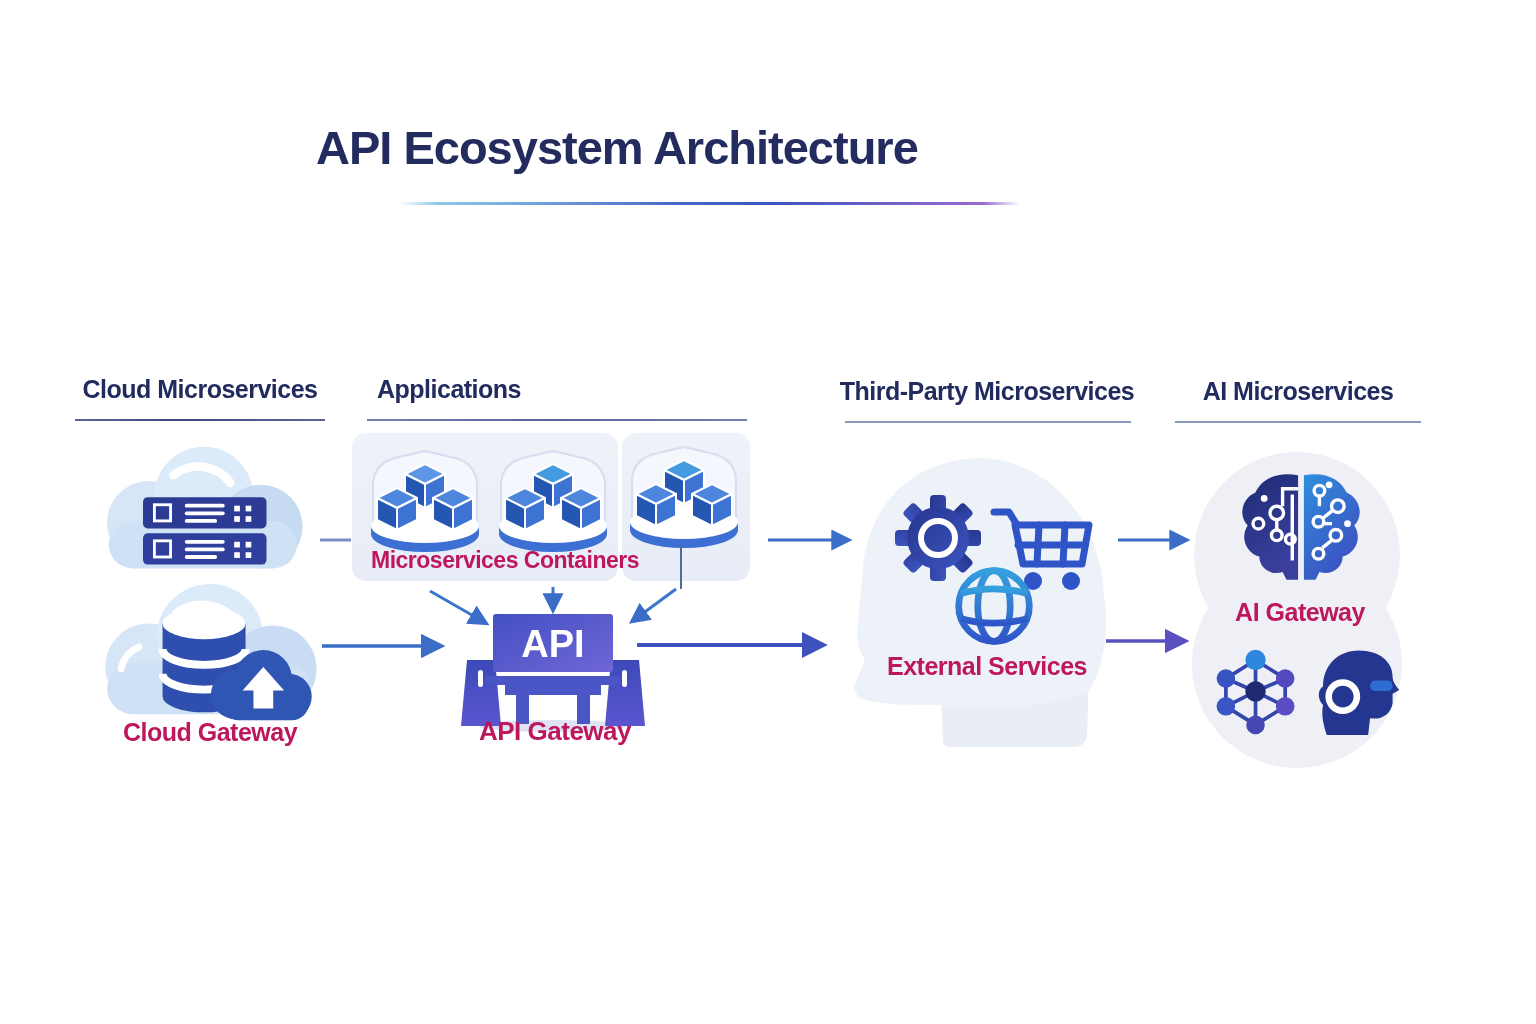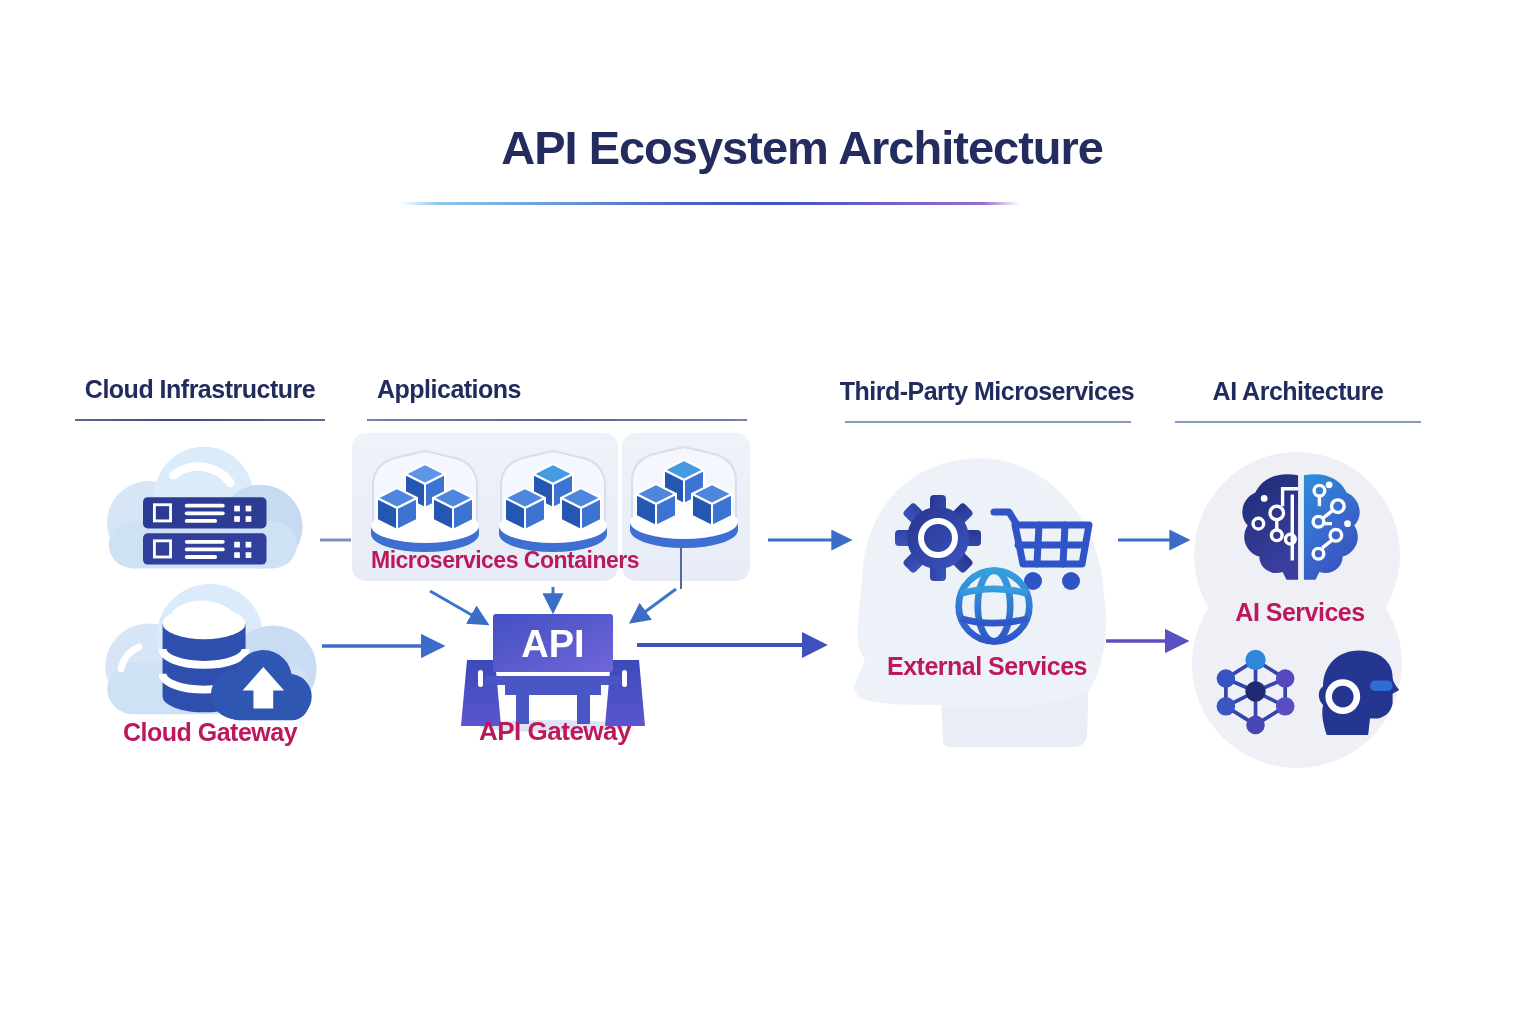--- a/index.html
+++ b/index.html
@@ -1,49 +1,49 @@
 <!DOCTYPE html>
 <html><head>
 <meta charset="utf-8">
 <style>
   html,body{margin:0;padding:0;background:#fff;}
   #stage{position:relative;width:1536px;height:1024px;background:#ffffff;overflow:hidden;
          font-family:"Liberation Sans",sans-serif;}
   .abs{position:absolute;}
-  .title{width:800px;left:303px;top:120px;text-align:right;font-size:47px;font-weight:bold;
+  .title{width:800px;left:316px;top:120px;text-align:left;font-size:47px;font-weight:bold;
          color:#232b5f;letter-spacing:-1px;}
   .title-divider{left:400px;top:202px;width:620px;height:3px;border-radius:2px;
          background:linear-gradient(90deg,rgba(142,201,234,0) 0%,#8ec9ea 6%,#4a66c8 45%,#3d55c0 60%,#9a6ad0 94%,rgba(154,106,208,0) 100%);}
   .col-header{font-size:25px;font-weight:bold;color:#222b5e;letter-spacing:-0.5px;}
   .hr1{height:2px;background:linear-gradient(90deg,#5a6793,#3a4a80 40%,#5a6793);}
   .hr2{height:2px;background:linear-gradient(90deg,#7484ad,#55639a 50%,#7484ad);}
   .hr3{height:1.5px;background:#8a99c0;}
   .node-label{font-weight:bold;color:#be185d;text-align:center;letter-spacing:-0.5px;}
   .card{background:linear-gradient(180deg,#eef2f9 0%,#e7ecf6 100%);border-radius:14px;}
   .circle{background:#eef0f6;border-radius:50%;}
   svg{display:block;}
 </style>
 </head>
 <body>
 
 <div id="stage">
 
   <div class="abs title">API Ecosystem Architecture</div>
   <div class="abs title-divider"></div>
 
-  <div class="abs col-header" style="left:60px;top:375px;width:280px;text-align:center;">Cloud Infrastructure</div>
+  <div class="abs col-header" style="left:60px;top:375px;width:280px;text-align:center;">Cloud Microservices</div>
   <div class="abs hr1" style="left:75px;top:419px;width:250px;"></div>
 
   <div class="abs col-header" style="left:377px;top:375px;width:300px;text-align:left;">Applications</div>
   <div class="abs hr2" style="left:367px;top:419px;width:380px;"></div>
 
   <div class="abs col-header" style="left:837px;top:377px;width:300px;text-align:center;">Third-Party Microservices</div>
   <div class="abs hr3" style="left:845px;top:421px;width:286px;"></div>
 
-  <div class="abs col-header" style="left:1148px;top:377px;width:300px;text-align:center;">AI Architecture</div>
+  <div class="abs col-header" style="left:1148px;top:377px;width:300px;text-align:center;">AI Microservices</div>
   <div class="abs hr3" style="left:1175px;top:421px;width:246px;"></div>
 
   <div class="abs card" style="left:352px;top:433px;width:266px;height:148px;"></div>
   <div class="abs card" style="left:622px;top:433px;width:128px;height:148px;"></div>
   <div class="abs circle" style="left:1194px;top:452px;width:206px;height:206px;"></div>
   <div class="abs circle" style="left:1192px;top:560px;width:210px;height:208px;"></div>
 
   <svg class="abs" style="left:848px;top:455px;" width="265" height="335" viewBox="0 0 265 335">
     <path d="M118 4 C58 10 20 56 15 112 L10 168 C8 184 11 196 17 205 L5 233 L11 243
              C30 250 60 250 93 250 L95 285 Q95 292 103 292 L225 292 Q237 292 239 280
@@ -263,21 +263,21 @@
       <path d="M97 75 L87 83"></path>
       <circle cx="83" cy="89" r="5.5"></circle>
     </g>
     <g fill="#ffffff">
       <circle cx="27" cy="32" r="3.5"></circle>
         <circle cx="94" cy="18" r="3.5"></circle>
         <circle cx="113" cy="58" r="3.5"></circle>
     </g>
   </svg>
 
-  <div class="abs node-label" style="left:1175px;top:598px;width:250px;font-size:25px;">AI Services</div>
+  <div class="abs node-label" style="left:1175px;top:598px;width:250px;font-size:25px;">AI Gateway</div>
 
   <svg class="abs" style="left:1212px;top:648px;" width="88" height="88" viewBox="0 0 95 95">
     <g stroke="#3246ae" stroke-width="4">
       <path d="M47 13 L15 33 M47 13 L79 33 M15 33 L15 63 M79 33 L79 63 M15 63 L47 83 M79 63 L47 83
                M47 13 L47 47 M15 33 L47 47 M79 33 L47 47 M15 63 L47 47 M79 63 L47 47 M47 83 L47 47" fill="none"></path>
     </g>
     <circle cx="47" cy="13" r="11" fill="#2e86dd"></circle>
     <circle cx="15" cy="33" r="10" fill="#3952c2"></circle>
     <circle cx="79" cy="33" r="10" fill="#5348bd"></circle>
     <circle cx="15" cy="63" r="10" fill="#3c55c4"></circle>

